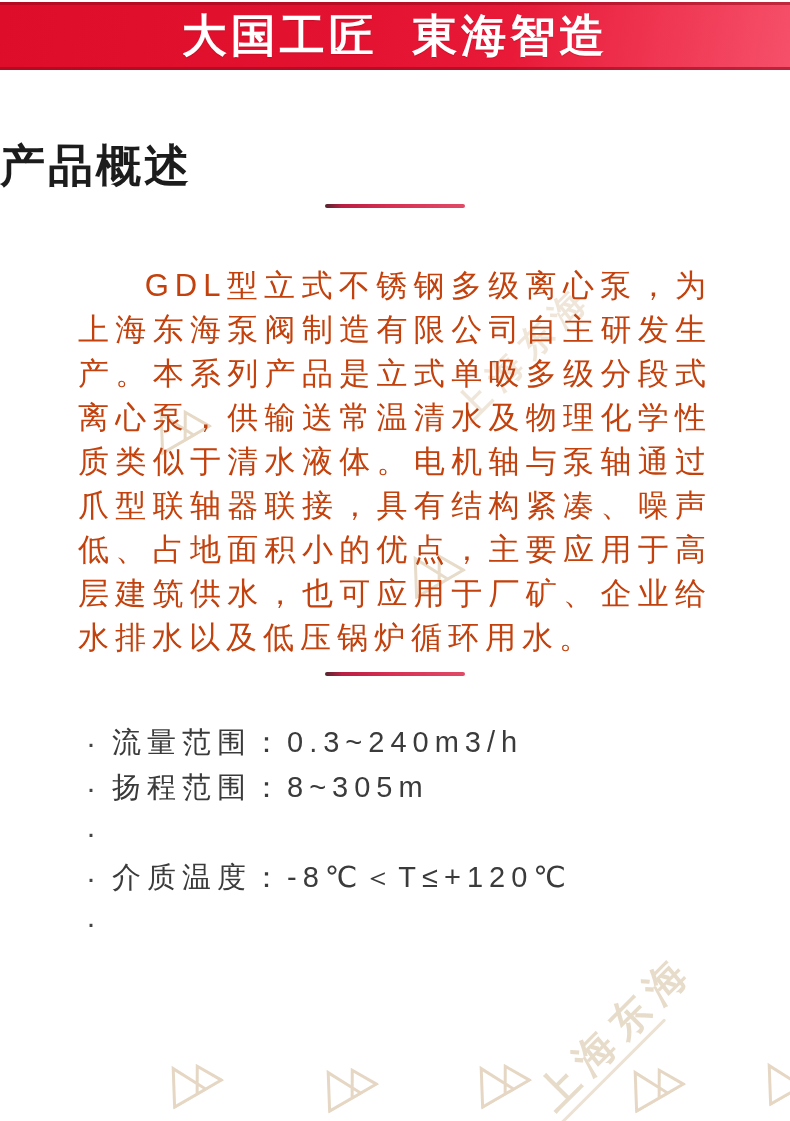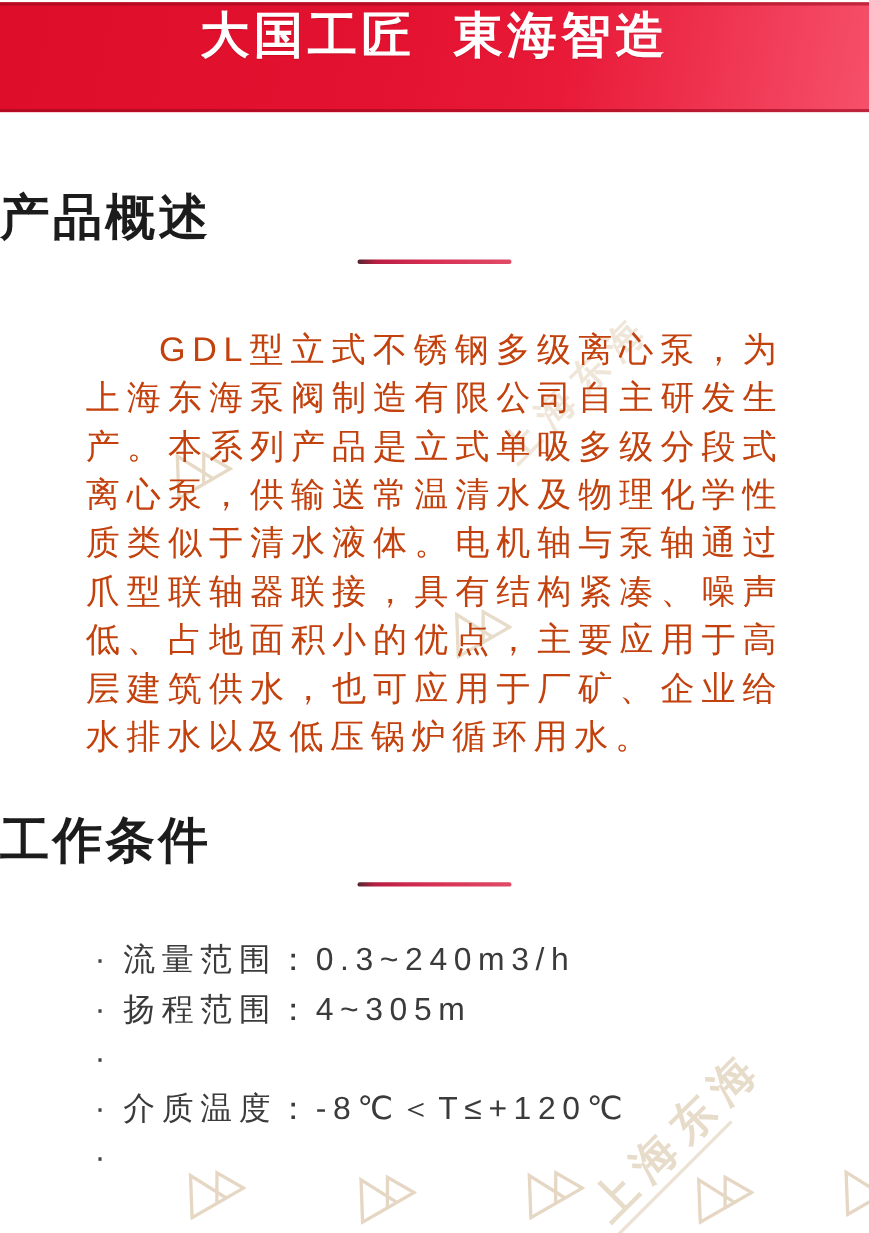--- a/index.html
+++ b/index.html
@@ -8,24 +8,24 @@
     width:790px; height:1121px;
     background:#ffffff;
     position:relative;
     overflow:hidden;
     font-family:"Liberation Sans","DejaVu Sans",sans-serif;
   }
   .content { position:relative; z-index:1; }
 
   
   .banner {
-    height:100px; margin-top:2px;
+    height:68px; margin-top:2px;
     background:linear-gradient(100deg,#de0d29 0%,#e31230 45%,#e81a38 65%,#f6506a 100%);
     box-shadow: inset 0 3px 0 rgba(148,9,27,.55), inset 0 -3px 0 rgba(152,8,30,.6);
-    display:flex; align-items:flex-start; justify-content:center;
+    display:flex; align-items:center; justify-content:center;
   }
   .banner-text {
     color:#ffffff; font-size:45px; font-weight:700;
     letter-spacing:4px; word-spacing:18px;
     text-shadow:0 1px 1px rgba(120,0,15,.25);
   }
 
   
   .sec-heading {
     margin:0; 
@@ -132,31 +132,30 @@
     <span class="banner-text">大国工匠 東海智造</span>
   </header>
 
   <section>
     <h2 class="sec-heading overview">产品概述</h2>
     <div class="heading-underline"></div>
     <p class="para">GDL型立式不锈钢多级离心泵，为上海东海泵阀制造有限公司自主研发生产。本系列产品是立式单吸多级分段式离心泵，供输送常温清水及物理化学性质类似于清水液体。电机轴与泵轴通过爪型联轴器联接，具有结构紧凑、噪声低、占地面积小的优点，主要应用于高层建筑供水，也可应用于厂矿、企业给水排水以及低压锅炉循环用水。</p>
   </section>
 
   <section>
-    <h2 class="sec-heading conditions">工作条件</h2>
     <div class="heading-underline"></div>
 
     <ul class="cond-list">
       <li>
         <span class="dot">·</span>
         <span>流量范围：0.3~240m3/h</span>
       </li>
       <li>
         <span class="dot">·</span>
-        <span>扬程范围：4~305m</span>
+        <span>扬程范围：8~305m</span>
       </li>
       <li>
         <span class="dot">·</span>
       </li>
       <li>
         <span class="dot">·</span>
         <span>介质温度：-8℃＜T≤+120℃</span>
       </li>
       <li>
         <span class="dot">·</span>

